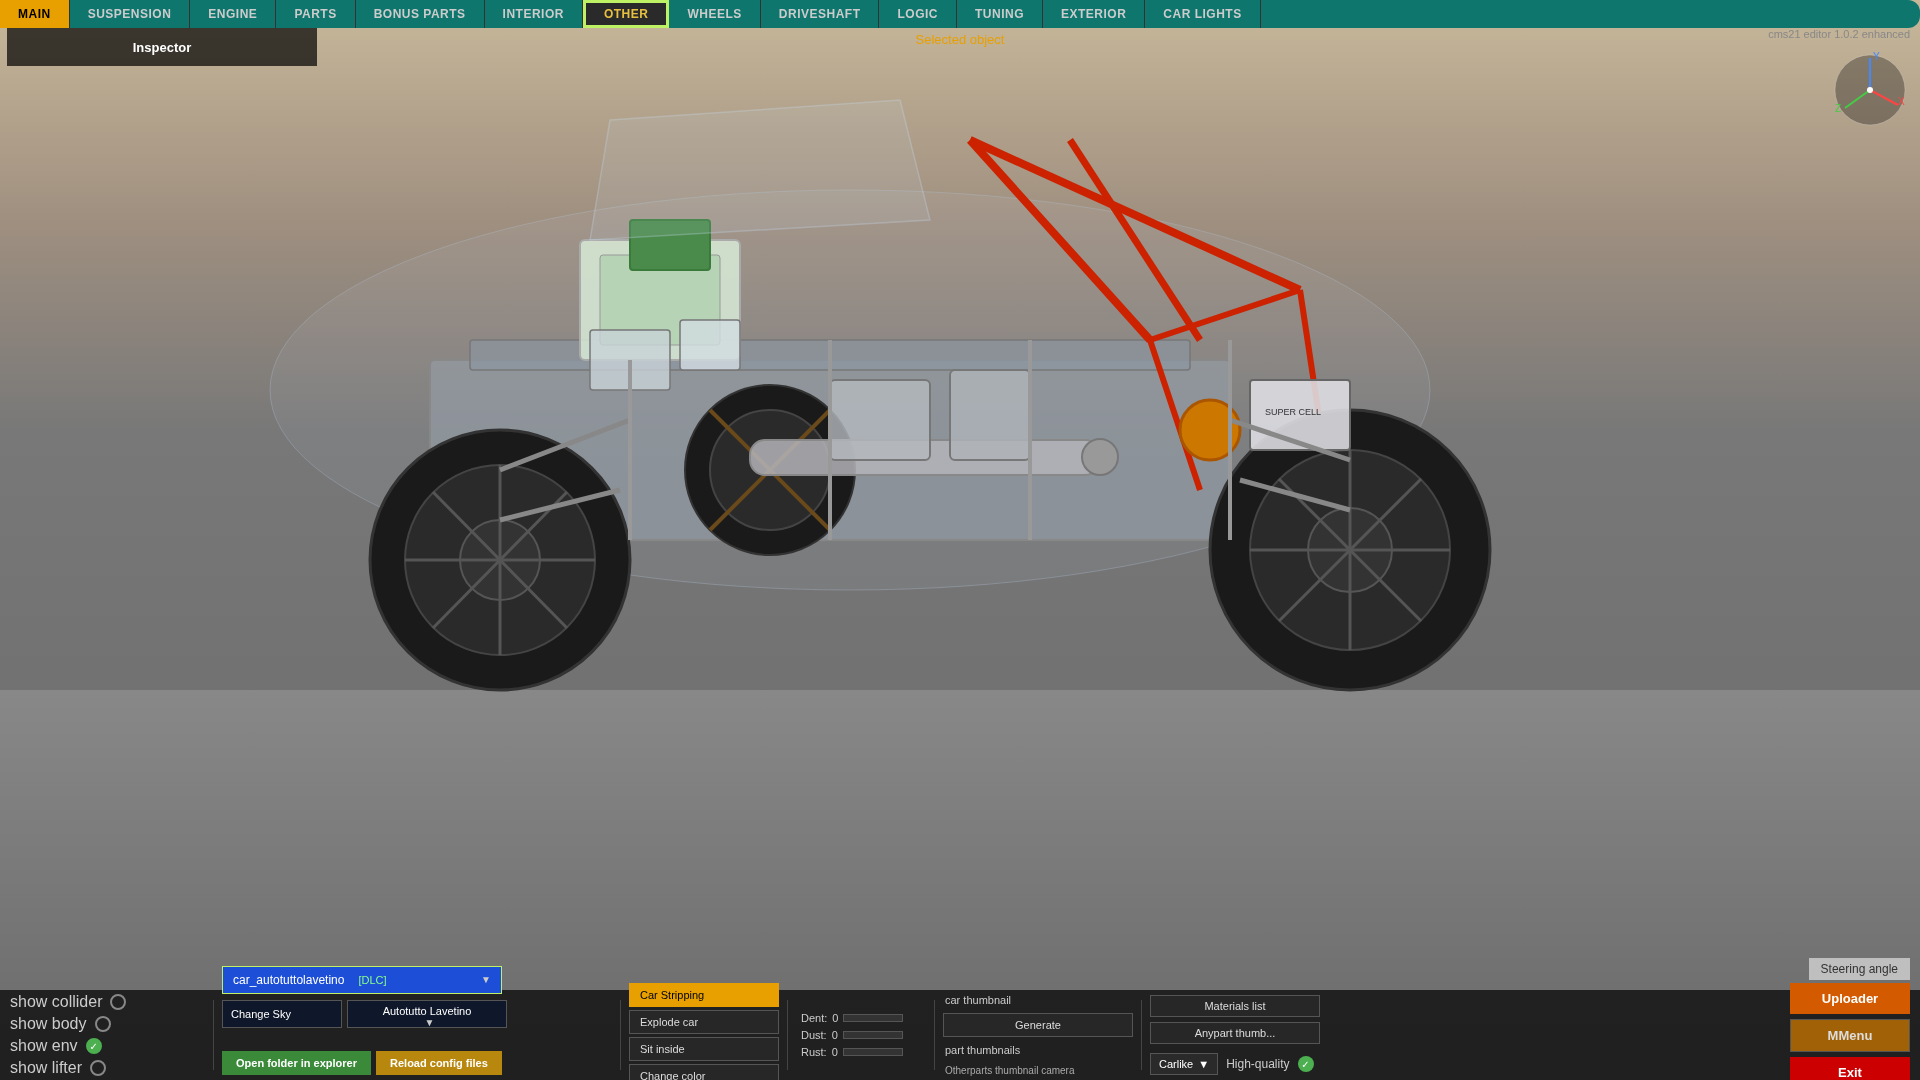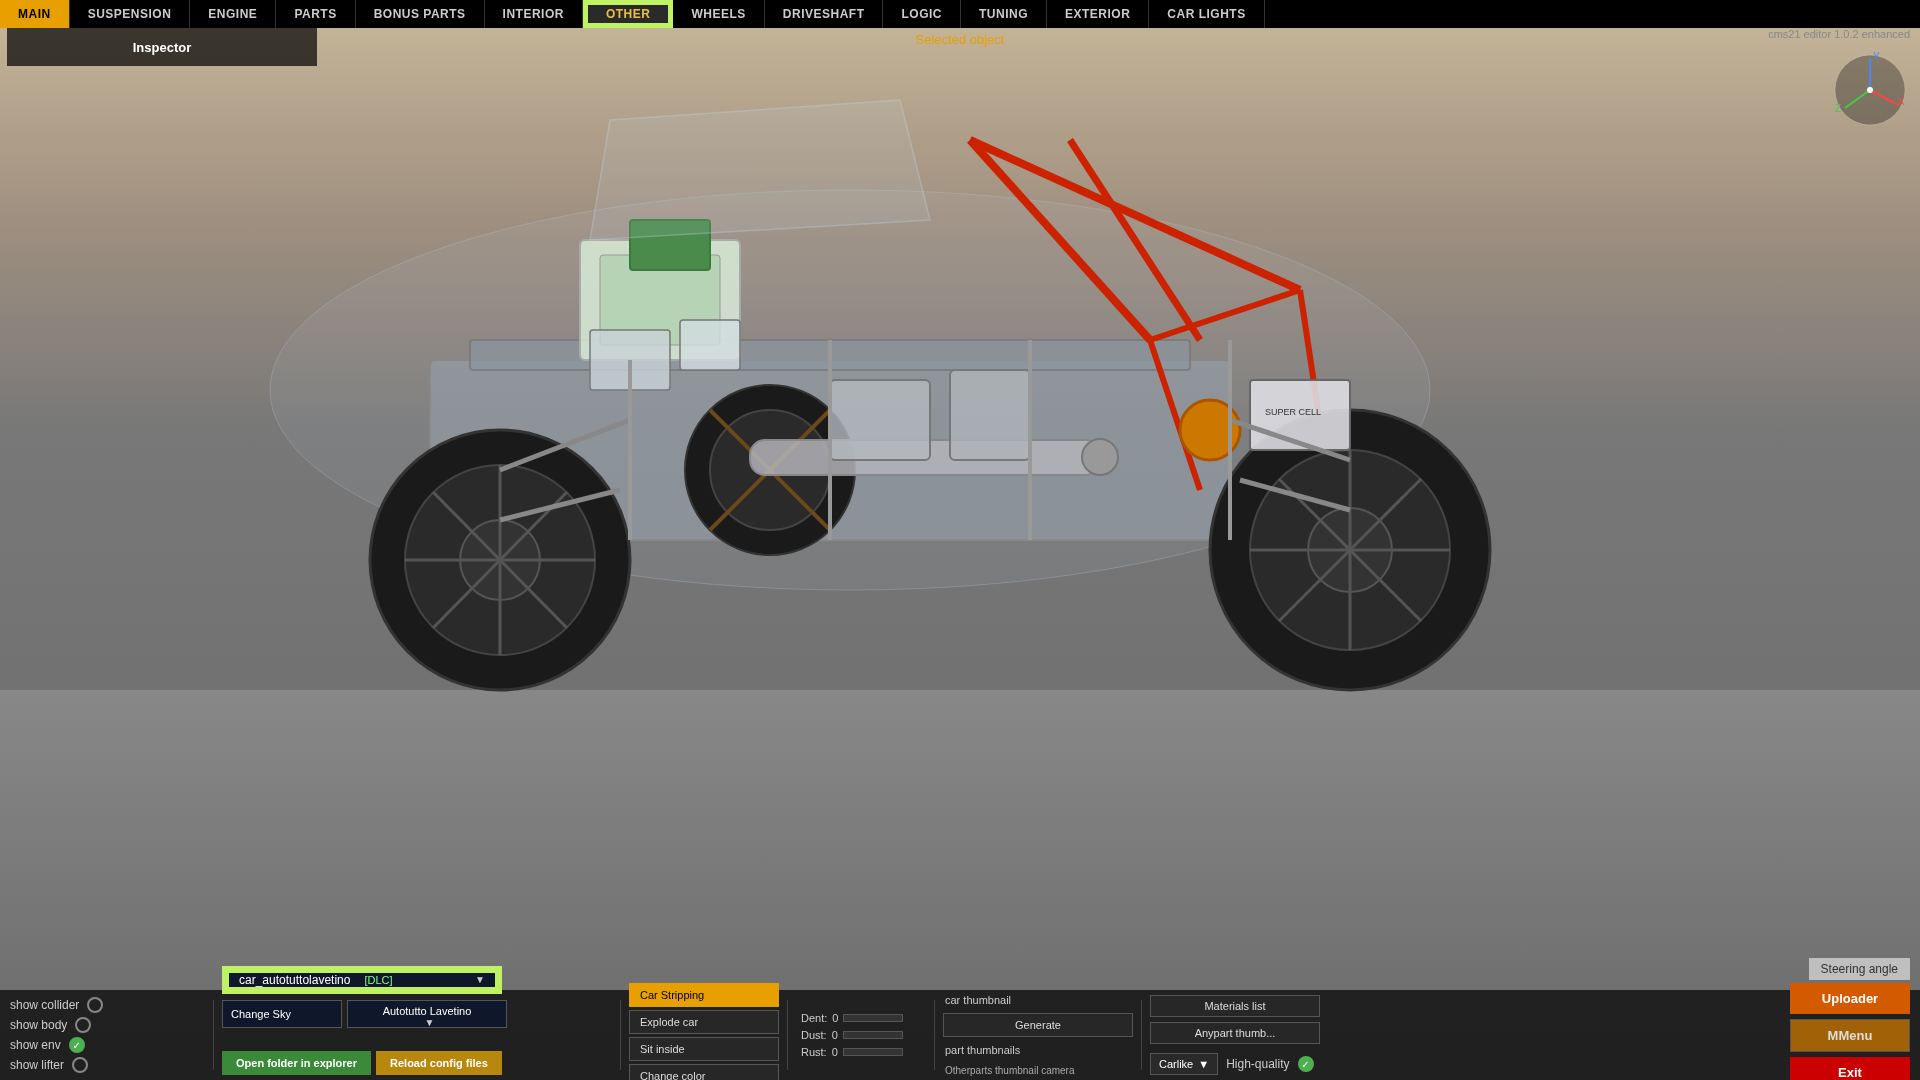--- a/index.html
+++ b/index.html
@@ -12,41 +12,42 @@
       position: relative;
     }
 
     
     #top-nav {
       position: absolute;
       top: 0;
       left: 0;
       width: 1920px;
       height: 28px;
-      background: #000000;
+      background: #0f766e;
       display: flex;
       align-items: stretch;
       z-index: 100;
+      border-radius: 12px;
     }
 
     .nav-tab {
       display: flex;
       align-items: center;
       justify-content: center;
       padding: 0 18px;
       font-size: 12px;
       font-weight: bold;
       color: #ccc;
       cursor: pointer;
       border-right: 1px solid #333;
       text-transform: uppercase;
       letter-spacing: 0.5px;
     }
     .nav-tab.active { background: #e8a000; color: #000; }
-    .nav-tab.active-other { background: #2a2a2a; color: #e8c040; border: 5px solid #bef264; }
+    .nav-tab.active-other { background: #2a2a2a; color: #e8c040; border: 3px solid #bef264; }
 
     
     #inspector-panel {
       position: absolute;
       top: 28px;
       left: 7px;
       width: 310px;
       height: 38px;
       background: rgba(0,0,0,0.7);
       display: flex;
@@ -121,21 +122,21 @@
       flex-direction: column;
       padding: 5px 10px;
       gap: 4px;
       width: 210px;
     }
 
     .checkbox-row {
       display: flex;
       align-items: center;
       gap: 8px;
-      font-size: 12px;
+      font-size: 16px;
       color: #ccc;
     }
 
     .checkbox-circle {
       width: 16px;
       height: 16px;
       border-radius: 50%;
       border: 2px solid #888;
       background: transparent;
       display: flex;
@@ -162,23 +163,23 @@
       width: 400px;
     }
 
     .dropdown-row {
       display: flex;
       align-items: center;
       gap: 5px;
     }
 
     .dropdown-main {
-      background: #0f172a;
-      color: #fff;
-      border: 7px solid #bef264;
+      background: #1d4ed8;
+      color: #fff;
+      border: 1px solid #bef264;
       padding: 5px 10px;
       font-size: 12px;
       cursor: pointer;
       display: flex;
       align-items: center;
       justify-content: space-between;
       min-width: 280px;
       height: 28px;
     }
 

